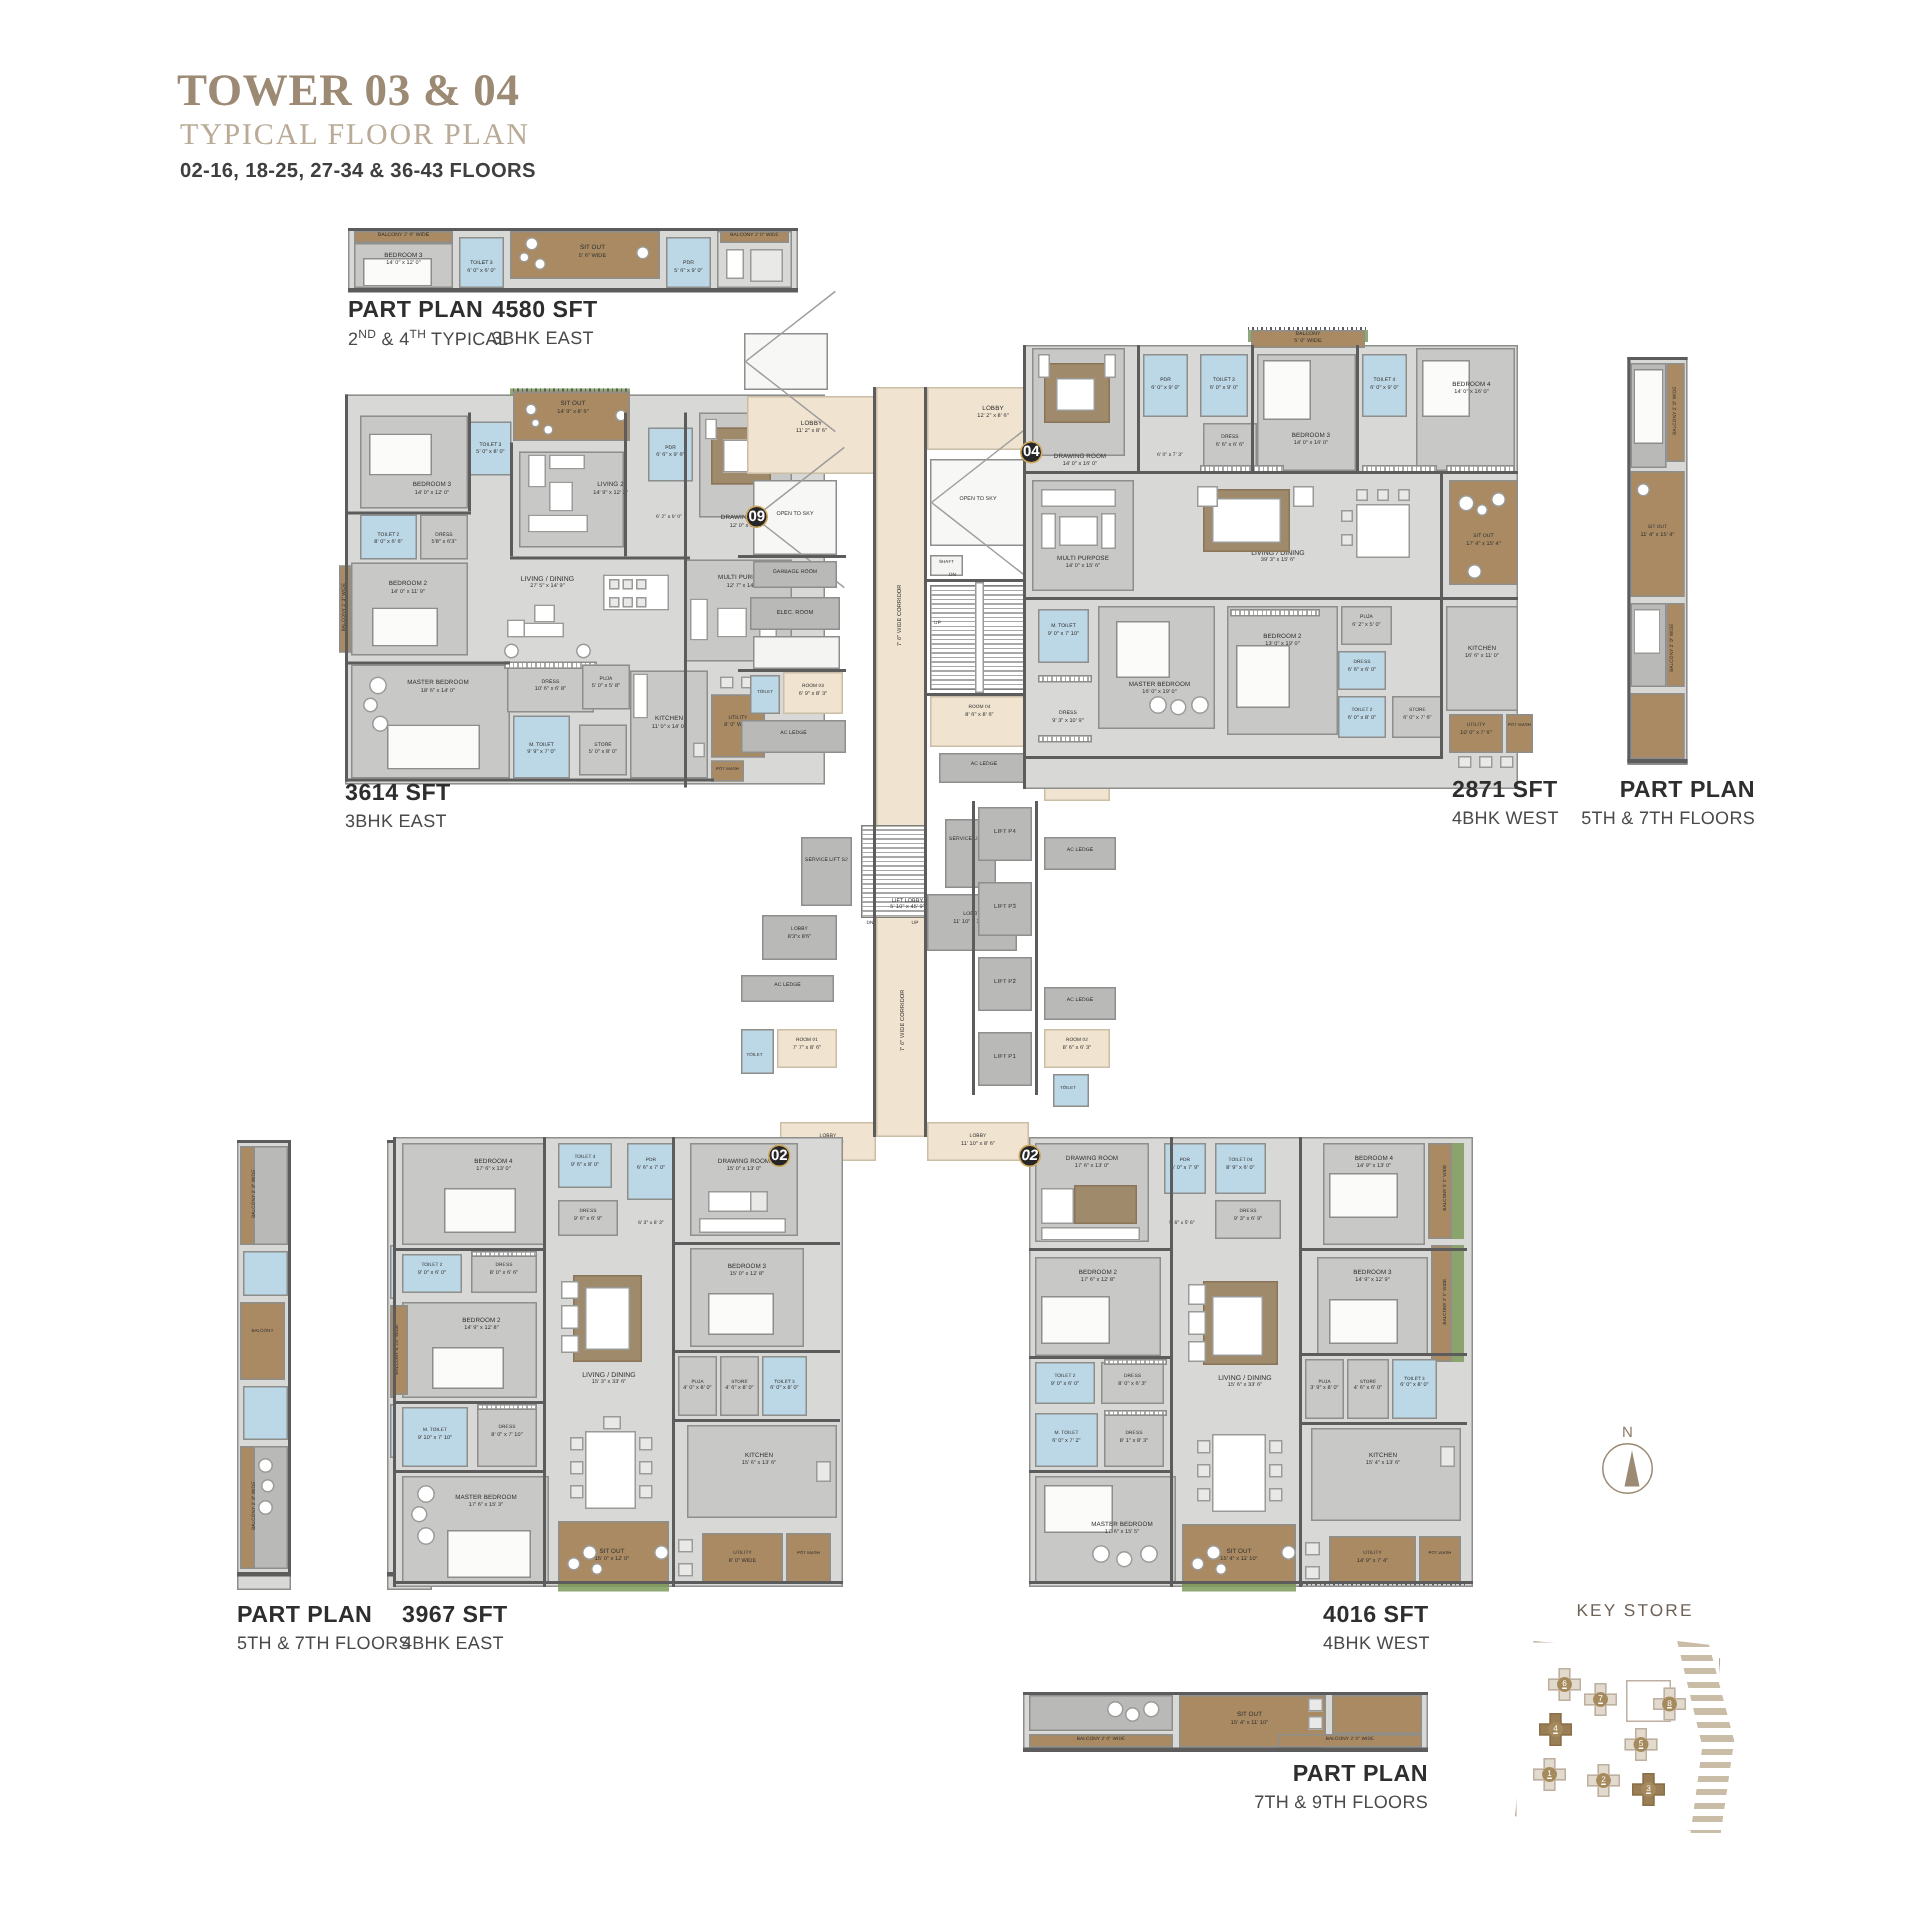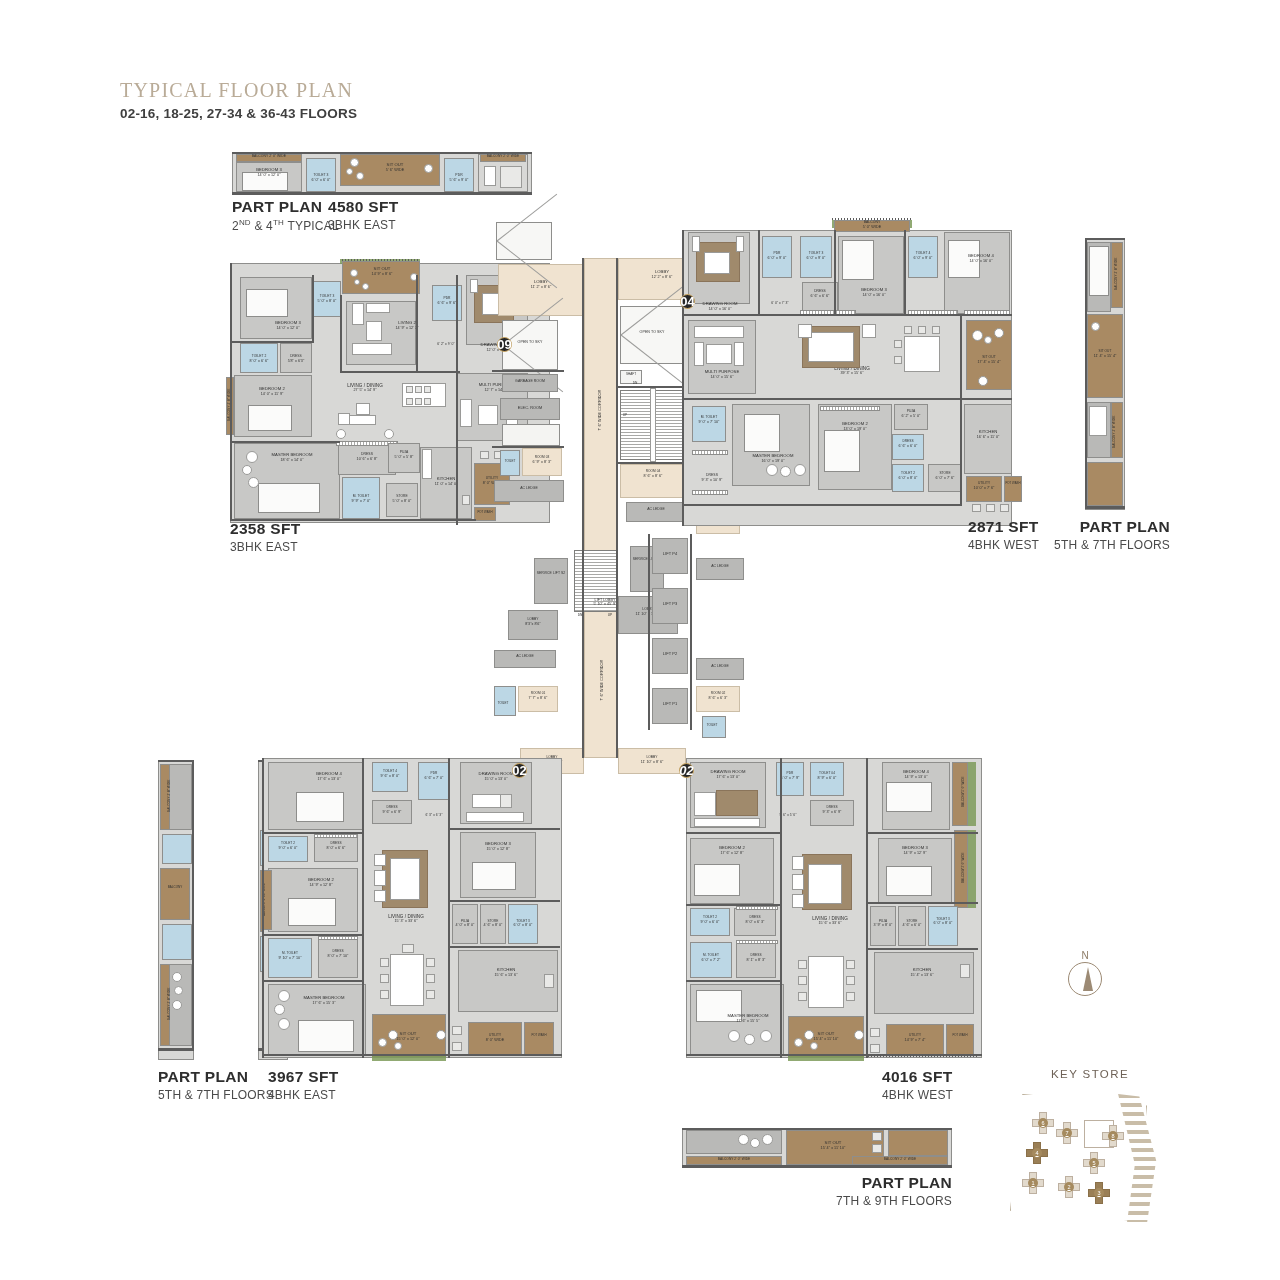--- a/index.html
+++ b/index.html
@@ -36,21 +36,21 @@
        font-size:4.2px;letter-spacing:.05px;white-space:nowrap;pointer-events:none;}
   .lbl .d{font-size:3.7px;display:block;}
   .lbl.v{transform-origin:center center;}
   .furn{position:absolute;box-sizing:border-box;background:#ffffff;border:1px solid #9a9a98;}
   .furn.s{background:#e9e9e7;}
   .furn.r{border-radius:50%;background:#ffffff;}
   .furn.rug{background:#a08a6c;border-color:#8a745a;}
   .furn.bed{background:#fbfbfa;border-color:#8d8d8b;}
   .grass{position:absolute;background:#7e9b5a;opacity:.85;}
   .badge{position:absolute;width:15px;height:15px;border-radius:50%;background:#262626;
-      color:#fff;font-size:13px;font-weight:bold;display:flex;align-items:center;
+      color:#fff;font-size:10px;font-weight:bold;display:flex;align-items:center;
       justify-content:center;border:1.6px solid #cfa85f;box-sizing:border-box;z-index:40;}
   .xhatch{position:absolute;box-sizing:border-box;border:1px solid #8e8e8c;background:#f7f7f5;}
   .xhatch:before,.xhatch:after{content:"";position:absolute;left:0;top:50%;width:141%;
       height:1px;background:#9d9d9b;transform-origin:0 0;}
   .xhatch:before{transform:rotate(38deg) translateY(-50%);}
   .xhatch:after{transform:rotate(-38deg) translateY(-50%);left:0;top:50%;}
   .hatchb{position:absolute;background:repeating-linear-gradient(90deg,#5c5c5c 0 1px,transparent 1px 3px);}
   .stair{position:absolute;background:repeating-linear-gradient(180deg,#ffffff 0 2px,#a8a8a6 2px 3px);
       border:1px solid #7e7e7c;box-sizing:border-box;}
   .stairh{position:absolute;background:repeating-linear-gradient(90deg,#ffffff 0 2px,#a8a8a6 2px 3px);
@@ -87,20 +87,21 @@
   
   .wm{position:absolute;left:345px;top:565px;font-size:95px;font-weight:bold;color:#000;
       opacity:.055;letter-spacing:-1px;font-family:"Liberation Serif",serif;
       pointer-events:none;z-index:35;}
 </style>
 </head>
 <body>
 
 <div id="stage">
 
+  <div class="title-main">TOWER 03 &amp; 04</div>
   <div class="title-sub">TYPICAL FLOOR PLAN</div>
   <div class="title-floors">02-16, 18-25, 27-34 &amp; 36-43 FLOORS</div>
 
 
   <div class="plan" style="left:232px;top:152px;width:300px;height:42px;">
     <div class="rm lite" style="left:0;top:0;width:300px;height:42px;"></div>
     <div class="rm wood" style="left:4px;top:2px;width:66px;height:8px;"></div>
     <div class="lbl" style="left:4px;top:3px;width:66px;font-size:3.4px;">BALCONY 2' 0" WIDE</div>
     <div class="rm" style="left:4px;top:10px;width:66px;height:30px;"></div>
     <div class="furn bed" style="left:10px;top:20px;width:46px;height:19px;"></div>
@@ -233,21 +234,21 @@
     <div class="wall" style="left:0;top:86px;width:84px;height:1.8px;"></div>
     <div class="wall" style="left:0;top:186px;width:110px;height:1.8px;"></div>
     <div class="wall" style="left:110px;top:40px;width:1.8px;height:76px;"></div>
     <div class="wall" style="left:82px;top:20px;width:1.8px;height:66px;"></div>
     <div class="wall" style="left:186px;top:20px;width:1.8px;height:96px;"></div>
     <div class="wall" style="left:110px;top:116px;width:120px;height:1.8px;"></div>
     <div class="wall" style="left:226px;top:20px;width:1.8px;height:250px;"></div>
     <div class="hatchb" style="left:112px;top:4px;width:78px;height:2px;"></div>
   </div>
   <div class="cap" style="left:230px;top:520px;">
-    <div class="big">2358 SFT</div>
+    <div class="big">3614 SFT</div>
     <div class="small">3BHK EAST</div>
   </div>
 
   <div class="plan" style="left:480px;top:258px;width:270px;height:510px;">
 
     <div class="rm beige" style="left:104px;top:0;width:34px;height:500px;border-color:#cbbda6;"></div>
     <div class="lbl v" style="left:78px;top:150px;width:84px;font-size:3.8px;transform:rotate(-90deg);">7' 6" WIDE CORRIDOR</div>
     <div class="lbl v" style="left:80px;top:420px;width:84px;font-size:3.8px;transform:rotate(-90deg);">7' 6" WIDE CORRIDOR</div>
 
     <div class="rm beige" style="left:18px;top:6px;width:86px;height:52px;border-color:#cbbda6;"></div>

